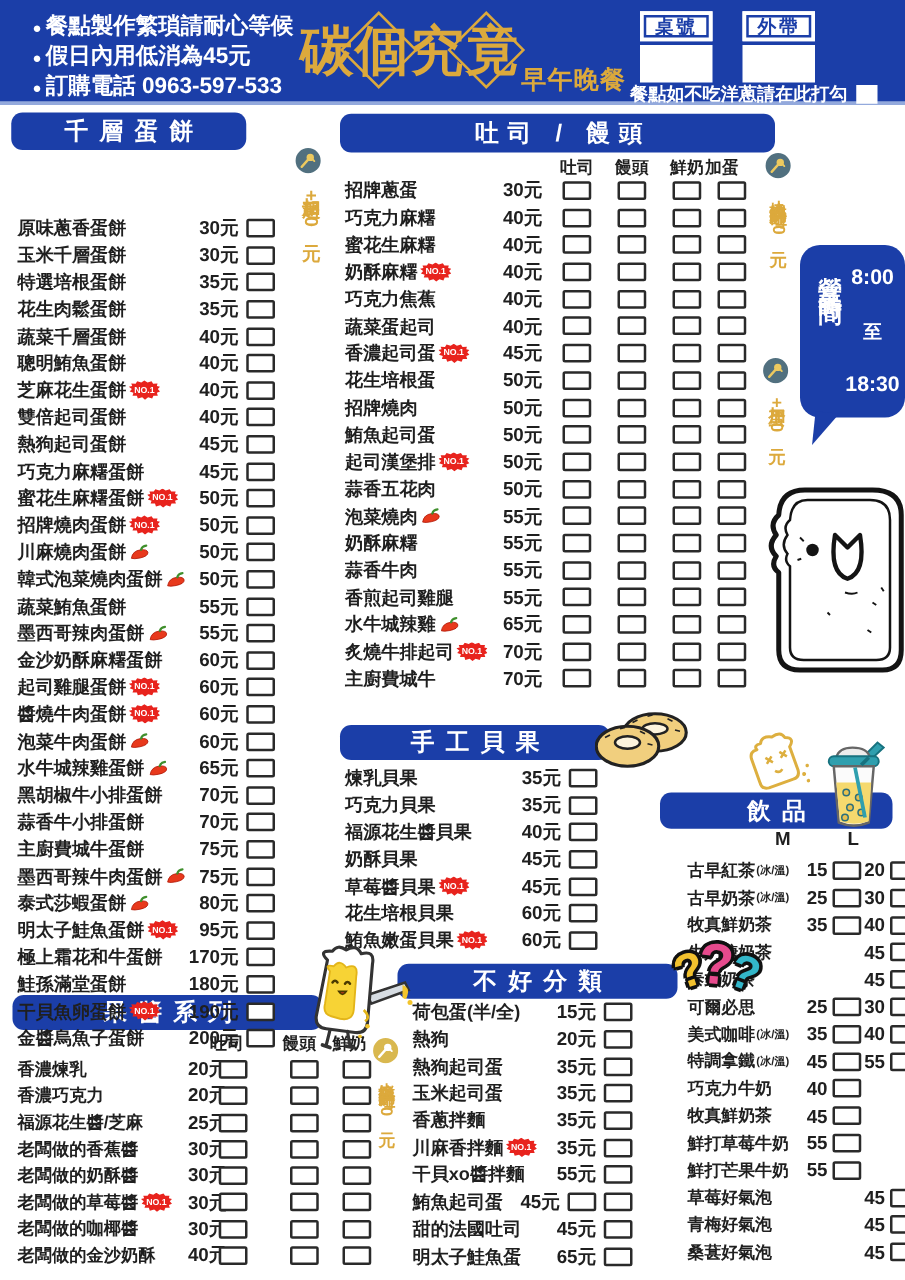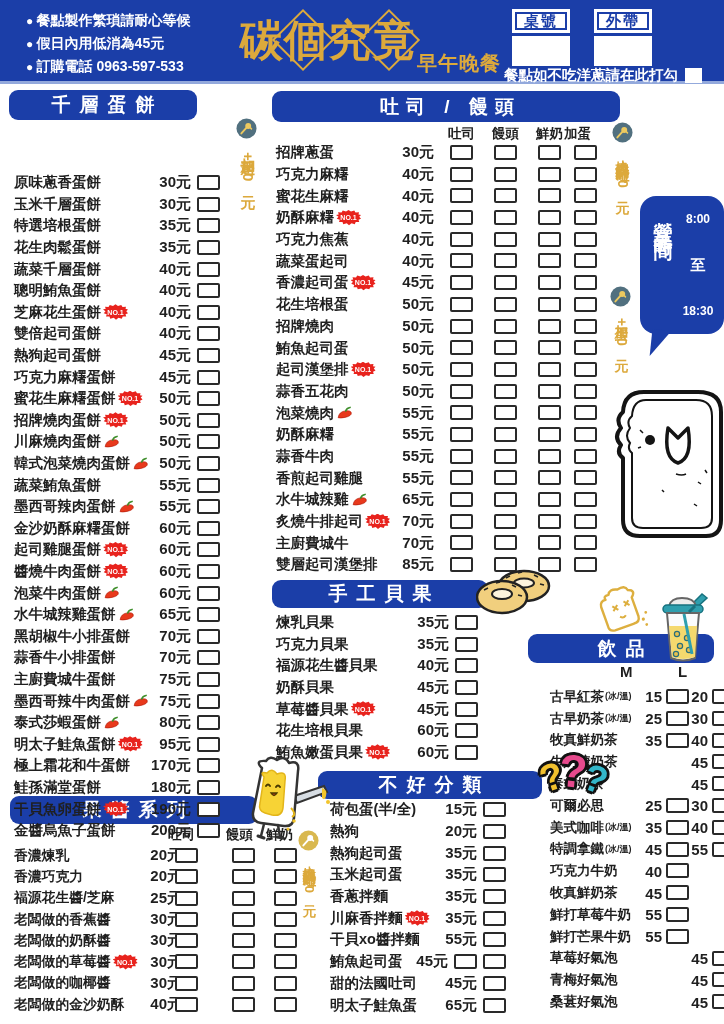--- a/index.html
+++ b/index.html
@@ -8,21 +8,21 @@
     --ink:#1f1f1f;
     --red:#e8231d;
   }
   *{margin:0;padding:0;box-sizing:border-box;}
   html,body{background:#fff;}
   body{font-family:"Liberation Sans","DejaVu Sans",sans-serif;color:var(--ink);}
   #page{position:relative;width:724px;height:1024px;background:#fff;overflow:hidden;}
 
   
   .banner{position:absolute;left:0;top:0;width:724px;height:84px;background:var(--blue);border-bottom:3px solid #93a9dc;}
-  .notes{position:absolute;left:26px;top:9px;color:#fff;font-weight:bold;font-size:14px;line-height:22px;white-space:nowrap;}
+  .notes{position:absolute;left:26px;top:9px;color:#fff;font-weight:bold;font-size:18px;line-height:22px;white-space:nowrap;}
   .notes div::before{content:"● ";font-size:12px;}
   .logo{position:absolute;left:240px;top:12px;color:var(--gold);font-size:43px;font-weight:900;letter-spacing:1px;white-space:nowrap;z-index:2;}
   .diamond{position:absolute;width:44px;height:44px;border:2.5px solid var(--gold);transform:rotate(45deg);top:18px;z-index:1;}
   .logo-sub{position:absolute;left:417px;top:50px;color:var(--gold);font-size:20px;font-weight:900;letter-spacing:1px;z-index:2;}
   .slot{position:absolute;top:9px;width:58px;}
   .slot-label{height:24px;border:3px solid #fff;background:#fff;color:var(--blue);font-weight:bold;font-size:15px;display:flex;align-items:center;justify-content:center;letter-spacing:2px;}
   .slot-label-inner{border:2px solid var(--blue);width:100%;height:100%;display:flex;align-items:center;justify-content:center;}
   .slot-body{height:30px;background:#fff;margin-top:3px;}
   .onion{position:absolute;left:504px;top:66px;display:flex;align-items:center;color:#fff;font-weight:bold;font-size:14.5px;white-space:nowrap;}
   .onion .wbox{display:inline-block;width:17px;height:15px;background:#fff;margin-left:7px;}
@@ -74,21 +74,21 @@
 
   
   .vnote{position:absolute;writing-mode:vertical-rl;color:var(--gold);font-weight:bold;letter-spacing:2px;}
   .pin{position:absolute;width:21px;height:21px;}
 
   
   .bubble{position:absolute;left:640px;top:196px;width:84px;height:138px;background:var(--blue);border-radius:16px;display:flex;padding:10px 4px 10px 10px;z-index:3;}
   .bubble-tail{position:absolute;left:651px;top:330px;width:0;height:0;border-top:27px solid var(--blue);border-right:19px solid transparent;transform:rotate(6deg);z-index:3;}
   .hours-title{writing-mode:vertical-rl;color:#fff;font-weight:900;font-size:19px;letter-spacing:7px;}
   .hours-times{display:flex;flex-direction:column;justify-content:space-between;align-items:center;color:#fff;font-weight:bold;flex:1;padding:6px 0;}
-  .hours-times .t1,.hours-times .t3{font-size:12px;} .hours-times .t2{font-size:15px;}
+  .hours-times .t1,.hours-times .t3{font-size:17px;} .hours-times .t2{font-size:15px;}
 
   
   .deco{position:absolute;}
 
   
   .q{position:absolute;font-weight:900;line-height:1;
      text-shadow:-2px -2px 0 #111,2px -2px 0 #111,-2px 2px 0 #111,2px 2px 0 #111,0 3px 0 #111,3px 0 0 #111,-3px 0 0 #111,0 -3px 0 #111;}
   .q1{left:0;top:10px;font-size:38px;color:#f2c12e;transform:rotate(-18deg);}
   .q2{left:19px;top:0;font-size:46px;color:#e64a8d;transform:rotate(5deg);}
   .q3{left:44px;top:12px;font-size:38px;color:#33b6c9;transform:rotate(20deg);}
@@ -491,28 +491,20 @@
         <span class="no1">NO.1</span>
         <span class="tprice">70元</span>
         <span class="cbox tb1"></span>
         <span class="cbox tb2"></span>
         <span class="cbox tb3"></span>
         <span class="cbox tb4"></span>
       </div>
       <div class="trow">
         <span class="iname">主廚費城牛</span>
         <span class="tprice">70元</span>
-        <span class="cbox tb1"></span>
-        <span class="cbox tb2"></span>
-        <span class="cbox tb3"></span>
-        <span class="cbox tb4"></span>
-      </div>
-      <div class="trow">
-        <span class="iname">雙層起司漢堡排</span>
-        <span class="tprice">85元</span>
         <span class="cbox tb1"></span>
         <span class="cbox tb2"></span>
         <span class="cbox tb3"></span>
         <span class="cbox tb4"></span>
       </div>
     </div>
   <div id="bagel-items">
       <div class="row">
         <span class="iname">煉乳貝果</span>
         <span class="price">35元</span>

